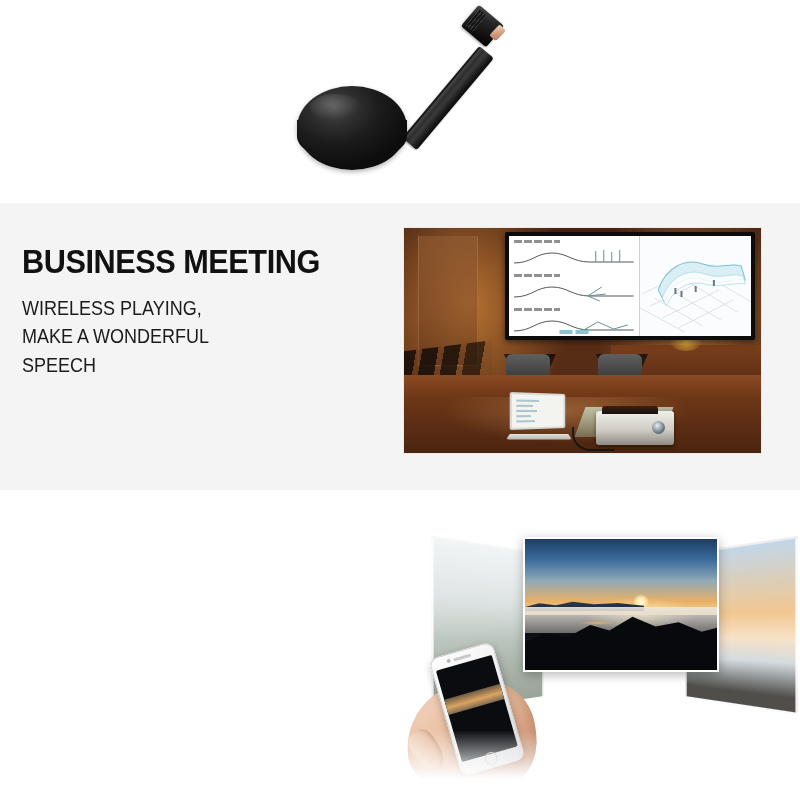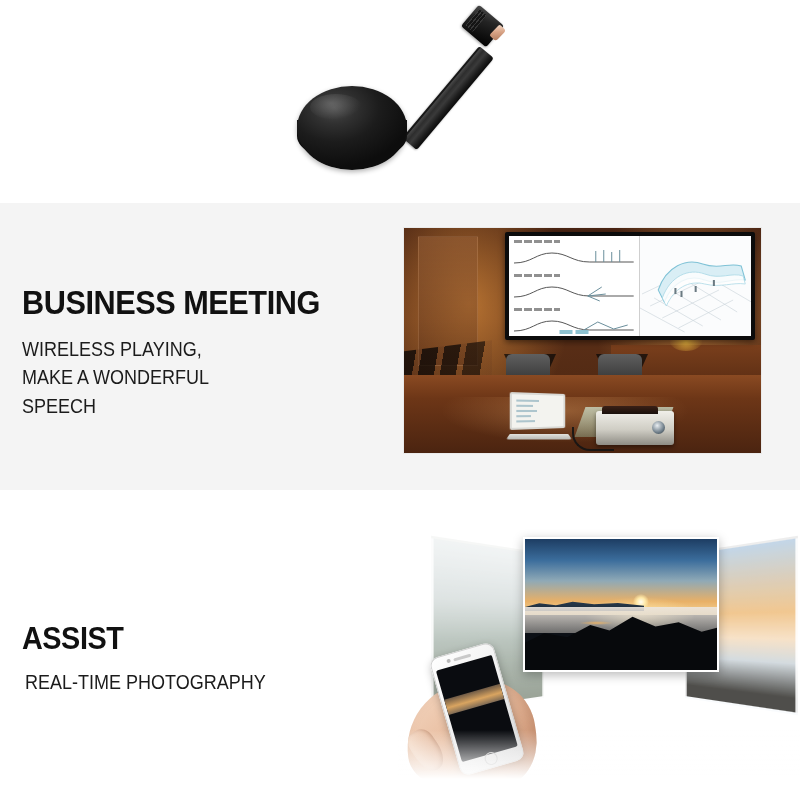--- a/index.html
+++ b/index.html
@@ -80,21 +80,21 @@
     position:absolute; left:28px; top:92px; width:52px; height:26px;
     background:radial-gradient(ellipse at 40% 35%, rgba(255,255,255,.17), rgba(255,255,255,0) 70%);
     border-radius:50%;
   }
 
   
   .band {
     position:absolute; left:0; top:203px; width:800px; height:287px;
     background:#f4f4f4;
   }
-  .copy-block { position:absolute;margin-top:41px; }
+  .copy-block { position:absolute; }
   .headline {
     font-weight:bold;
     letter-spacing:-0.5px;
     color:#111111;
     line-height:1;
     font-stretch:condensed;
     transform:scaleX(.93);
     transform-origin:left center;
     white-space:nowrap;
   }
@@ -491,24 +491,20 @@
         <i style="top:25px;width:18px"></i>
       </div>
       <div class="laptop-base"></div>
     </div>
     <div class="projector">
       <div class="projector-top"></div>
       <div class="projector-lens"></div>
     </div>
   </div>
 
-  <div class="copy-block" id="assist-copy">
-    <div class="headline">ASSIST</div>
-    <div class="subline">REAL-TIME PHOTOGRAPHY</div>
-  </div>
 
   <div class="photo-assist">
     <div class="pane pane-left"></div>
     <div class="pane pane-right"></div>
 
     <div class="pane pane-center">
       <div class="sky"></div>
       <div class="sun-flare"></div>
       <div class="sun"></div>
       <div class="ridge-far"></div>

